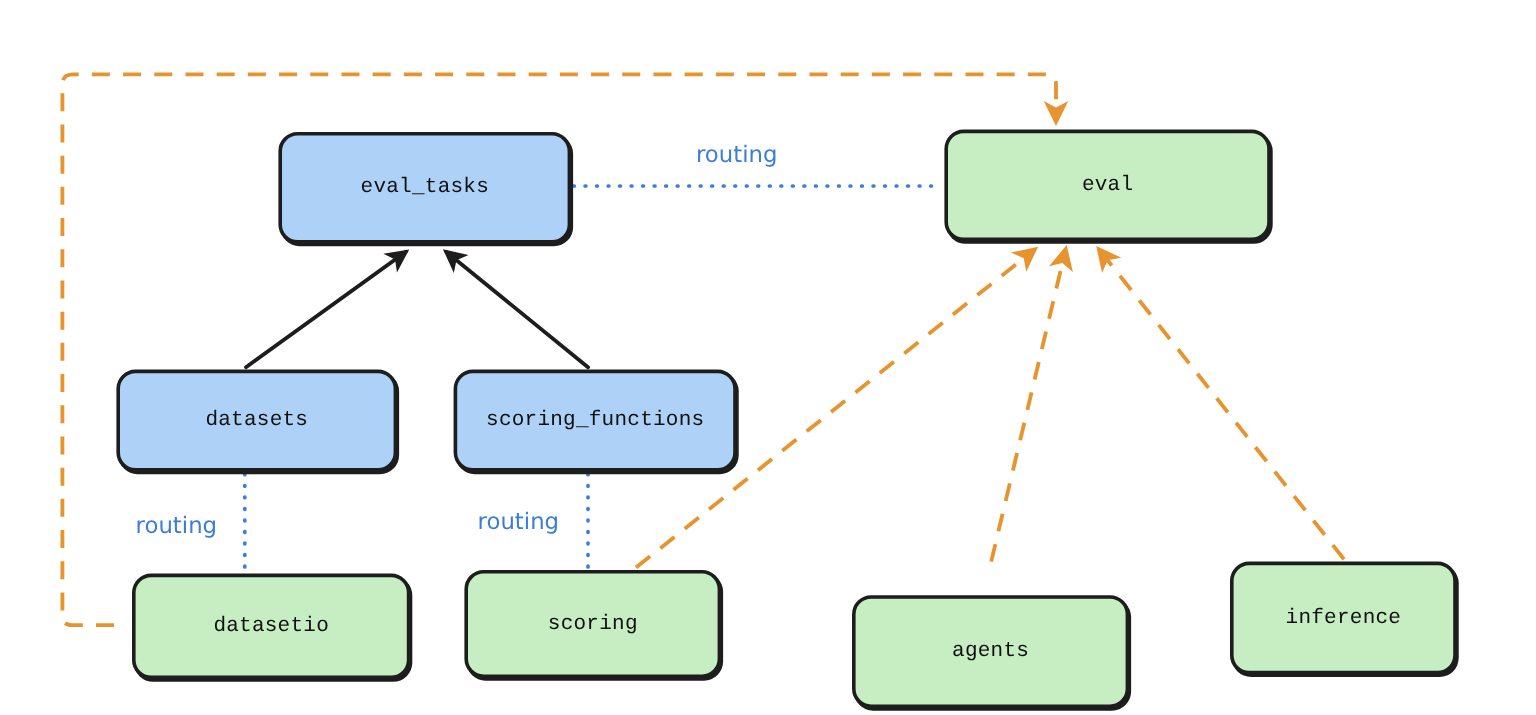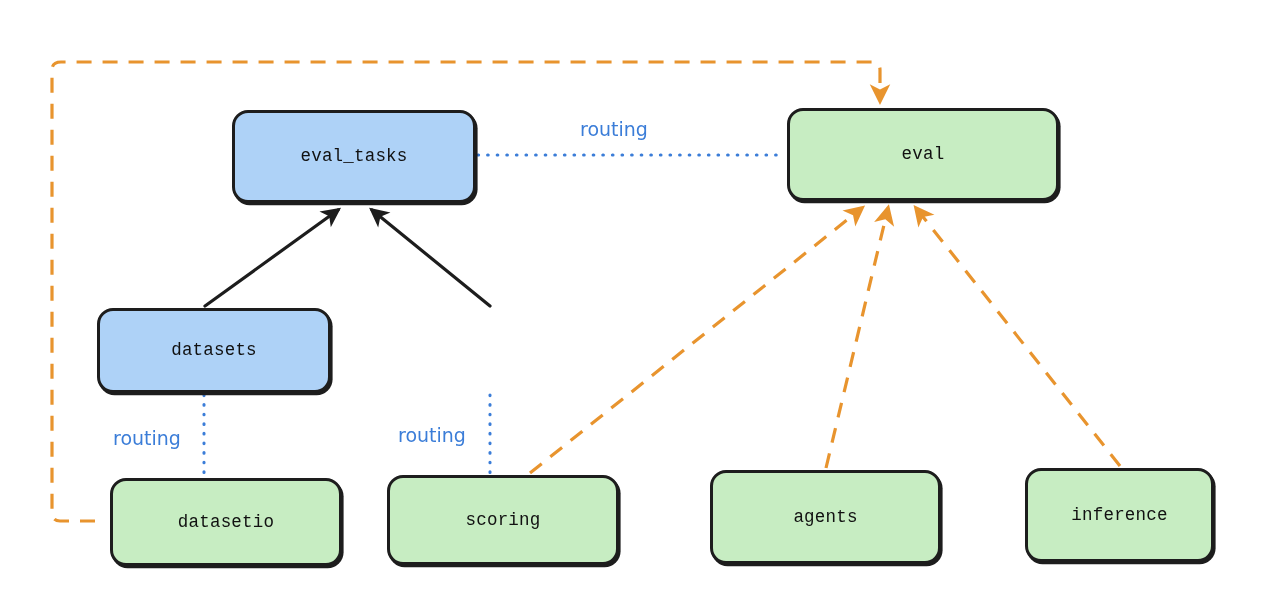--- a/index.html
+++ b/index.html
@@ -103,30 +103,33 @@
   </div>
 
   <div class="node provider" style="left: 787px; top: 108px; width: 272px; height: 93px; background: rgb(199, 237, 194);">
     <span class="node-label">eval</span>
   </div>
 
   <div class="node api" style="left: 97px; top: 308px; width: 234px; height: 85px; background: rgb(174, 210, 247);">
     <span class="node-label">datasets</span>
   </div>
 
+  <div class="node api" style="left: 378px; top: 308px; width: 236px; height: 85px; background: rgb(174, 210, 247);">
+    <span class="node-label">scoring_functions</span>
+  </div>
 
   <div class="node provider" style="left: 110px; top: 478px; width: 232px; height: 88px; background: rgb(199, 237, 194);">
     <span class="node-label">datasetio</span>
   </div>
 
-  <div class="node provider" style="left: 387px; top: 475px; width: 232px; height: 90px; background: rgb(199, 237, 194); justify-content: center;">
+  <div class="node provider" style="left: 387px; top: 475px; width: 214px; height: 90px; background: rgb(199, 237, 194); justify-content: center;">
     <span class="node-label">scoring</span>
   </div>
 
-  <div class="node provider" style="left: 710px; top: 470px; width: 231px; height: 94px; background: rgb(199, 237, 194);">
+  <div class="node provider" style="left: 710px; top: 496px; width: 231px; height: 94px; background: rgb(199, 237, 194);">
     <span class="node-label">agents</span>
   </div>
 
   <div class="node provider" style="left: 1025px; top: 468px; width: 189px; height: 94px; background: rgb(199, 237, 194);">
     <span class="node-label">inference</span>
   </div>
 
   <div class="edge-label" style="left: 580px; top: 118px; color: rgb(59, 125, 216);">routing</div>
 
   <div class="edge-label" style="left: 113px; top: 427px; color: rgb(59, 125, 216);">routing</div>

